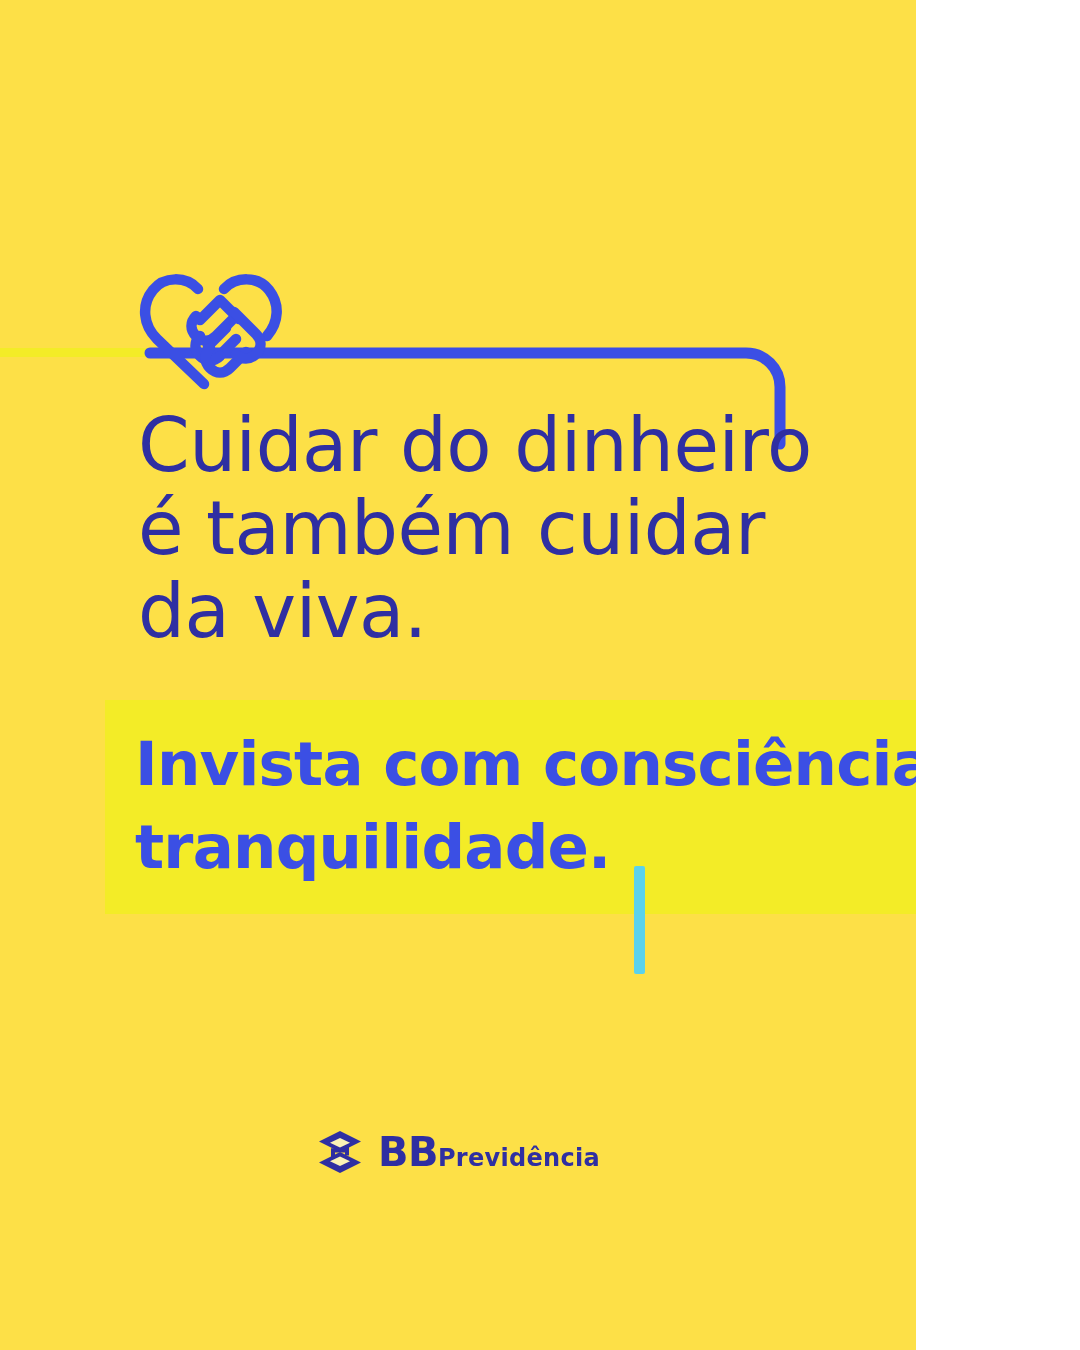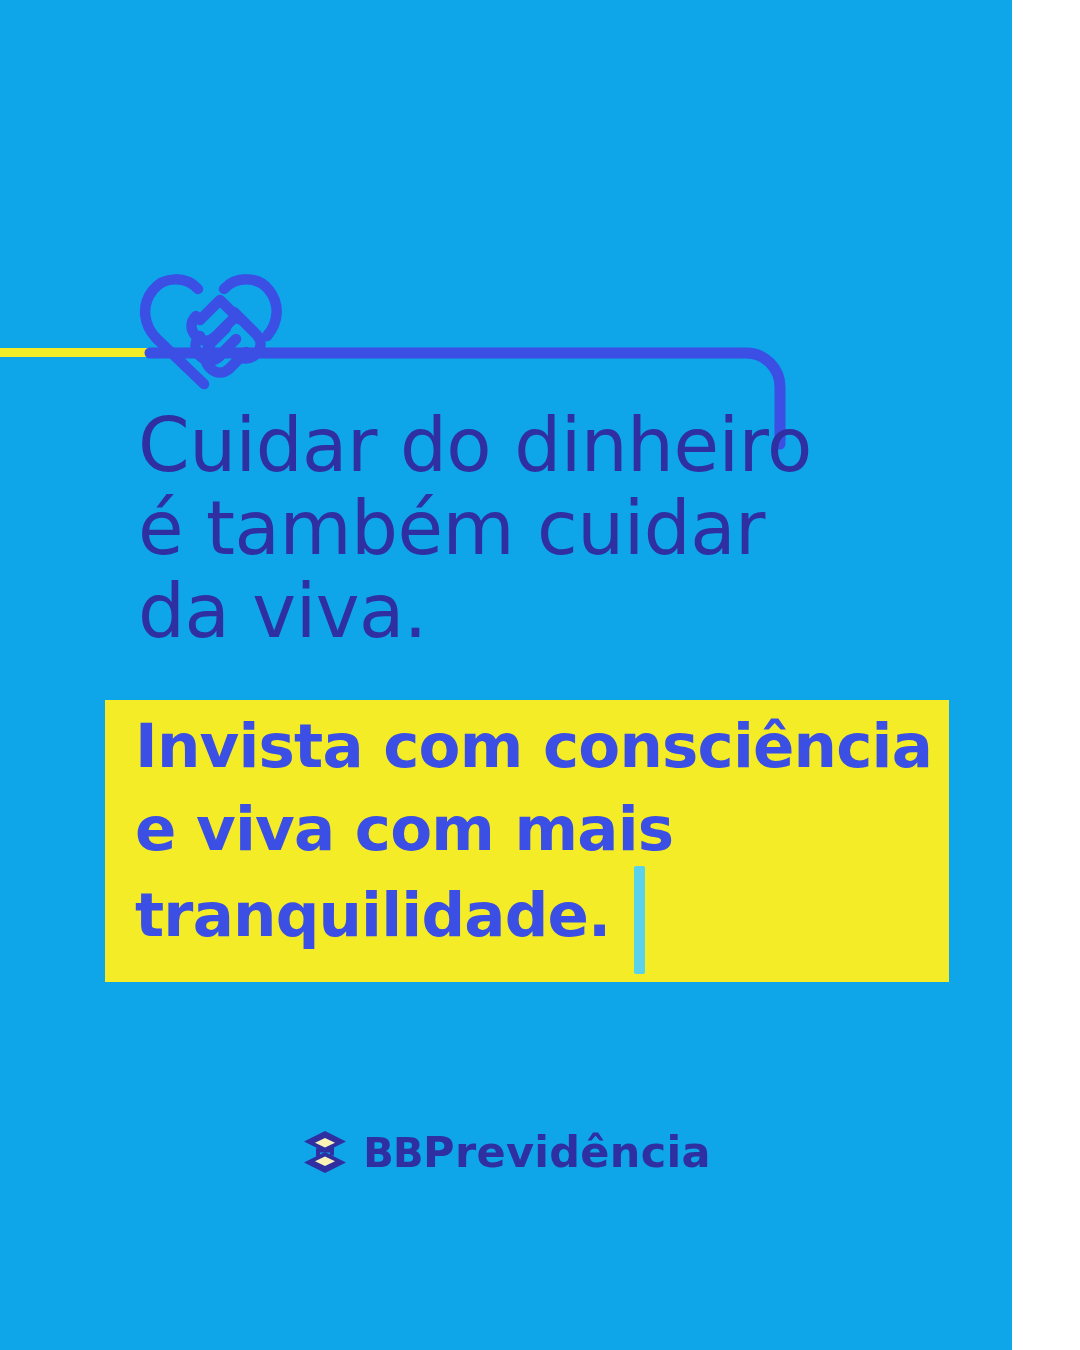--- a/index.html
+++ b/index.html
@@ -8,23 +8,23 @@
     padding: 0;
   }
 
   body {
     background: #ffffff;
     font-family: "Liberation Sans", sans-serif;
   }
 
   .poster {
     position: relative;
-    width: 1012px;
+    width: 916px;
     height: 1350px;
-    background: #0ea5e9;
+    background: #fde047;
     overflow: hidden;
   }
 
   
 
   .rule-yellow {
     position: absolute;
     left: 0;
     top: 348px;
     width: 162px;
@@ -103,21 +103,21 @@
     font-family: "DejaVu Sans", "Liberation Sans", sans-serif;
     font-weight: 700;
     font-size: 61px;
     line-height: 86px;
     letter-spacing: -0.8px;
     white-space: nowrap;
     padding: 0 17px 0 30px;
     box-sizing: border-box;
   }
 
-  .subhead .hl:first-child { padding-top: 6px; line-height: 80px; }
+  .subhead .hl:first-child { padding-top: 24px; line-height: 80px; }
   .subhead .hl:last-child  { padding-bottom: 24px; }
 
   
 
   .cyan-bar {
     position: absolute;
     left: 634px;
     top: 866px;
     width: 11px;
     height: 108px;
@@ -150,21 +150,21 @@
     color: #2f2fa2;
     font-family: "DejaVu Sans", "Liberation Sans", sans-serif;
     font-weight: 700;
     font-size: 40px;
     line-height: 1;
     letter-spacing: -0.5px;
     white-space: nowrap;
   }
 
   .brand-text .small-caps {
-    font-size: 43px;
+    font-size: 24px;
     letter-spacing: 0.3px;
   }
 </style>
 </head>
 <body>
 
 <div class="poster">
 
   <div class="rule-yellow"></div>
 
@@ -196,21 +196,20 @@
   </div>
 
   <h1 class="headline">
     <span class="line">Cuidar do dinheiro</span>
     <span class="line">é também cuidar</span>
     <span class="line">da viva.</span>
   </h1>
 
   <div class="subhead">
     <span class="hl">Invista com consciência</span>
-    <span class="hl">e viva com mais</span>
     <span class="hl">tranquilidade.</span>
   </div>
 
   <div class="cyan-bar"></div>
 
   <div class="brand">
     <span class="brand-mark">
       <svg viewBox="0 0 48 48" xmlns="http://www.w3.org/2000/svg">
         <g fill="#2f2fa2">
           <path d="M24 3 L45 13.5 L24 24 L3 13.5 Z"></path>

